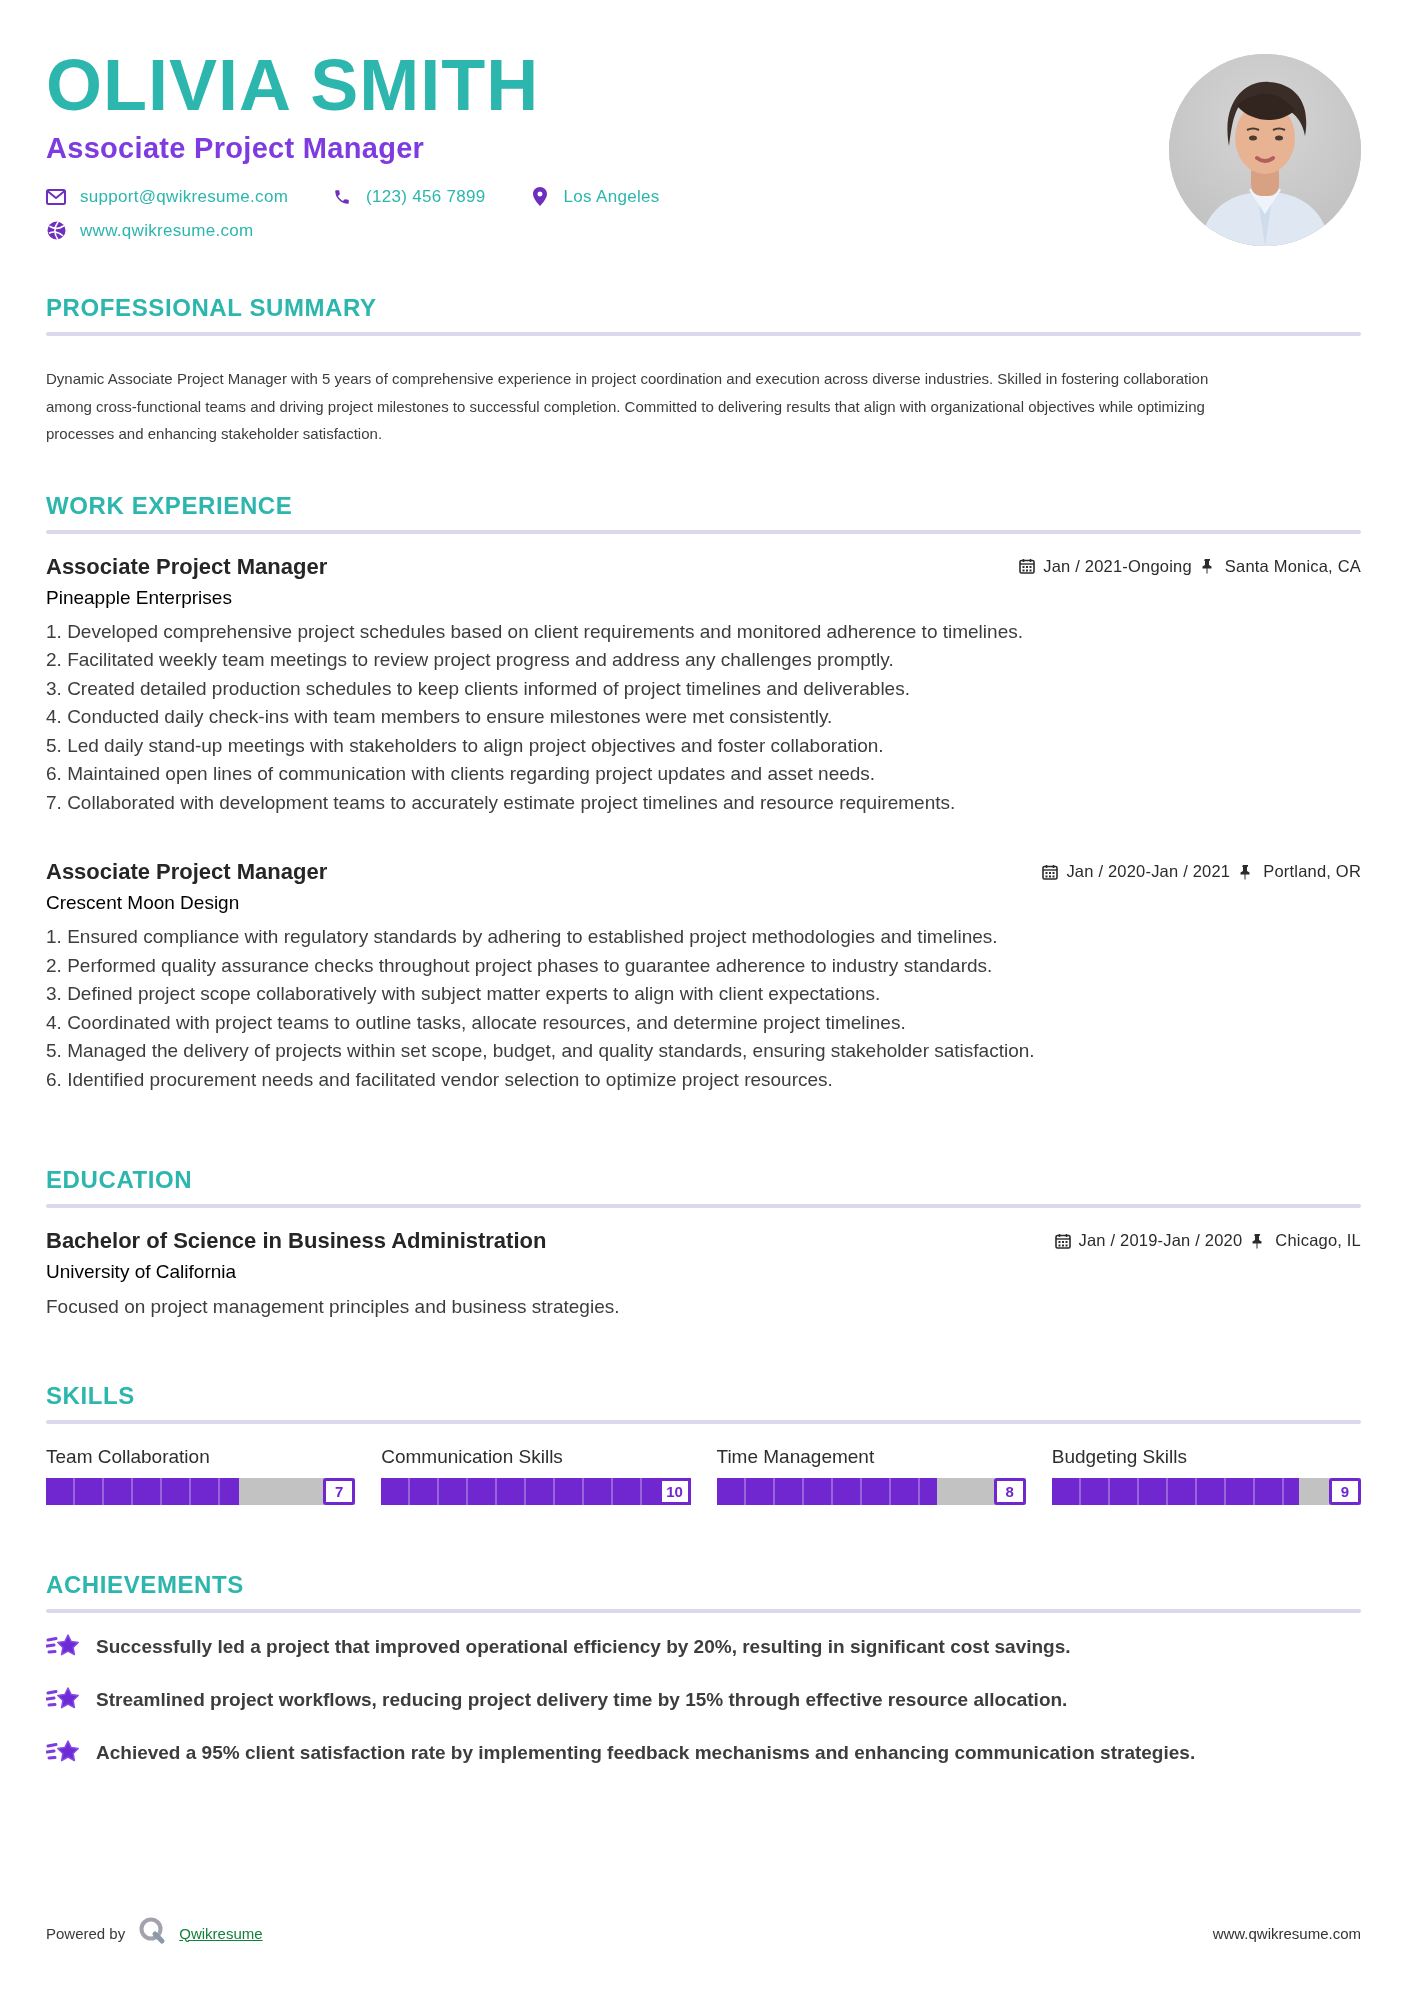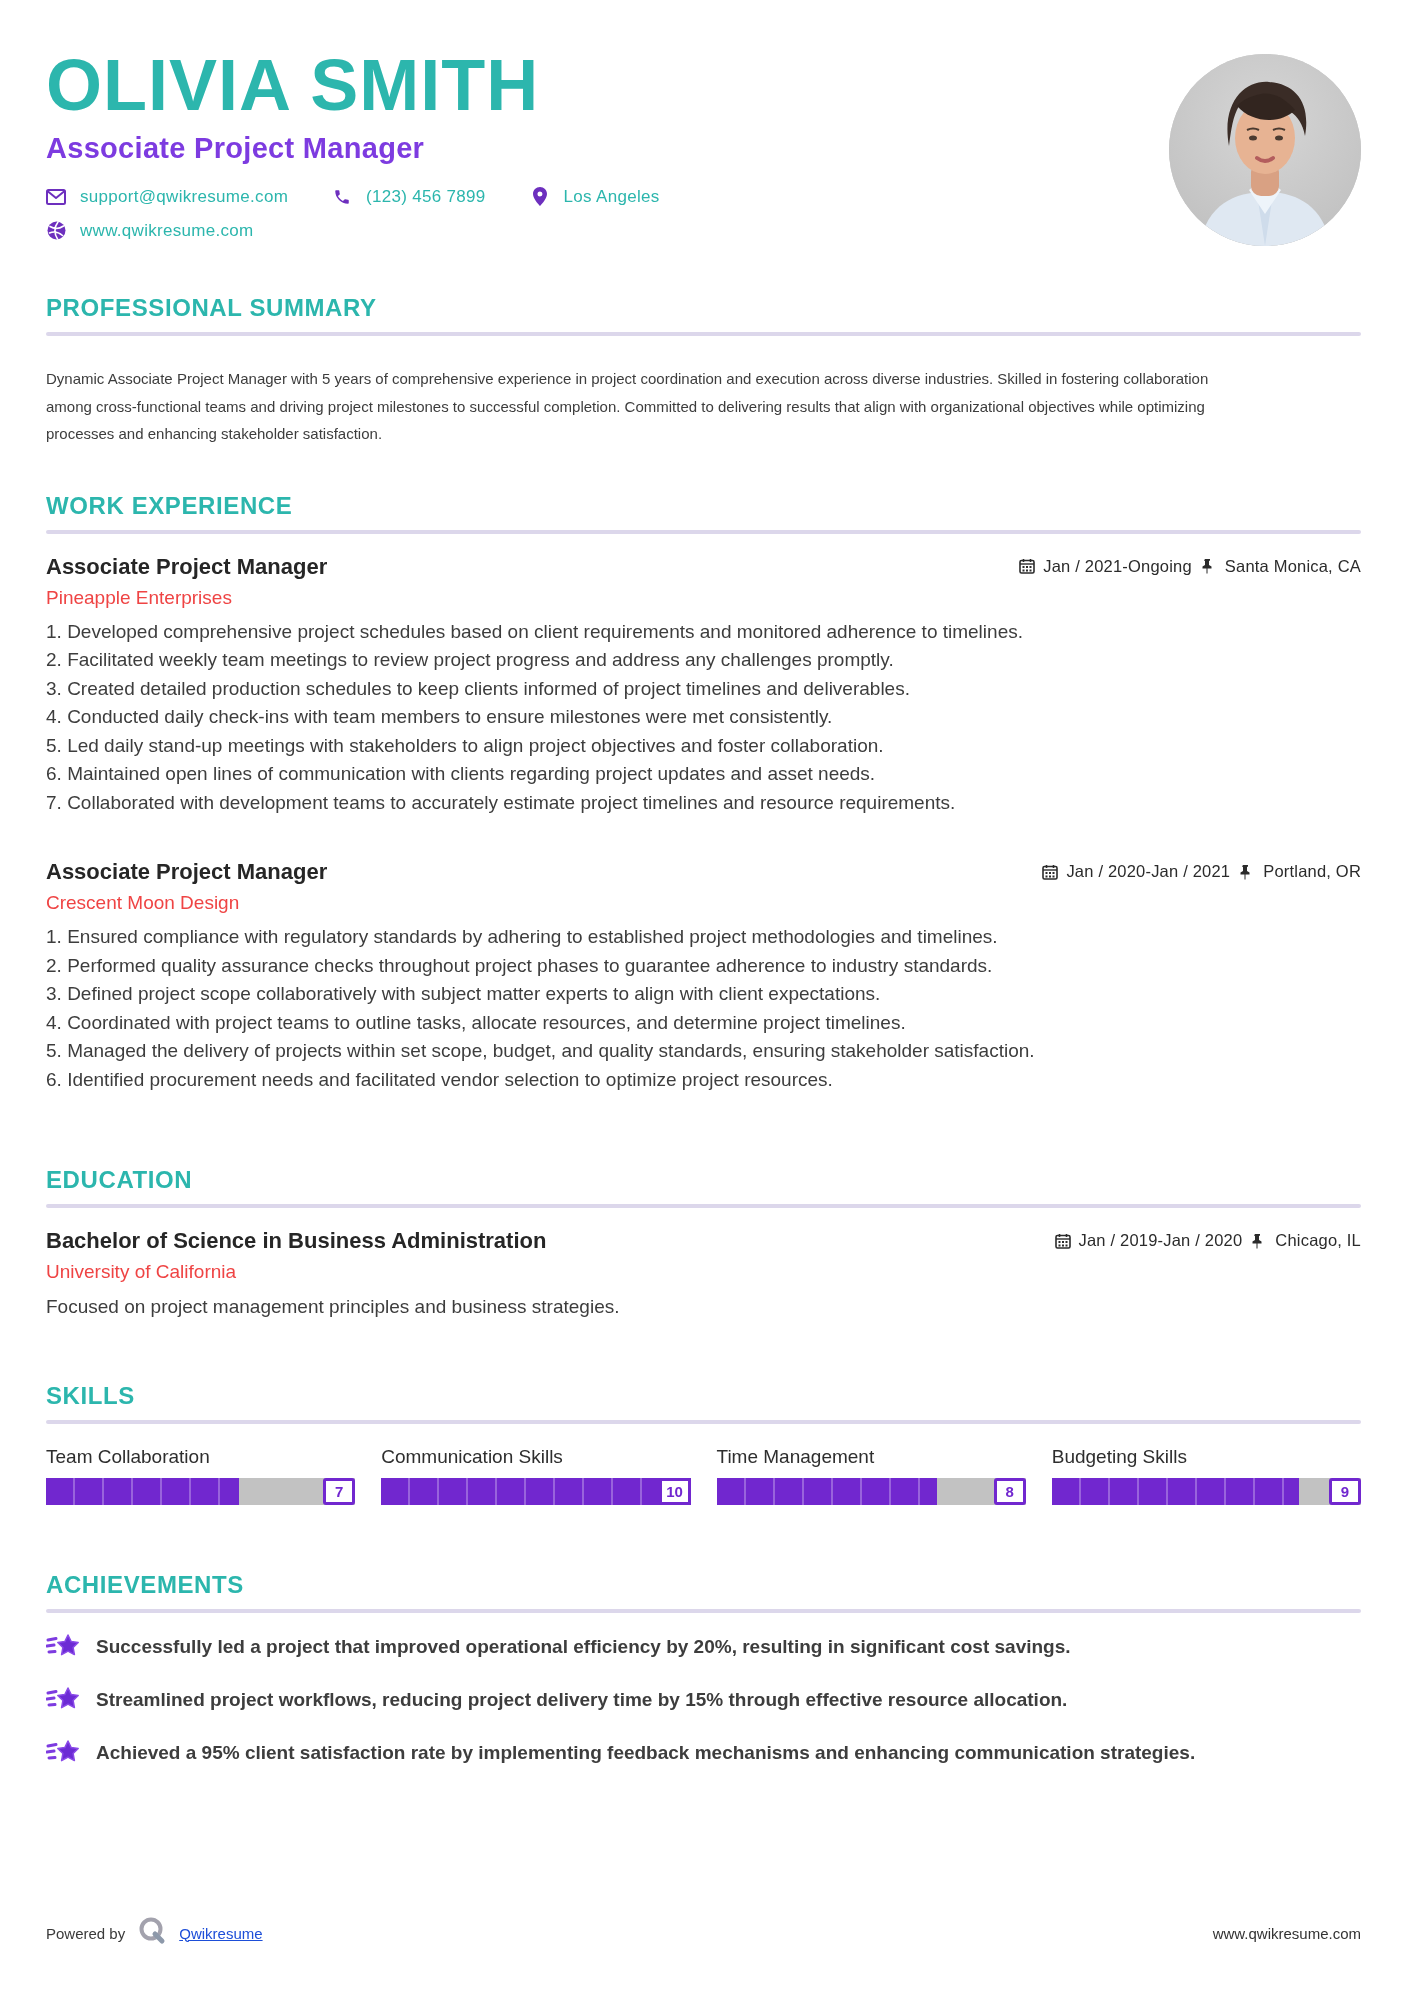--- a/index.html
+++ b/index.html
@@ -42,21 +42,21 @@
   .section{margin-top:40px;}
   .section-heading{font-size:24px;font-weight:700;color:var(--teal);letter-spacing:.6px;}
   .section-rule{height:4px;background:var(--rule);border:none;margin-top:10px;border-radius:2px;}
 
   .summary-text{margin-top:29px;font-size:15px;line-height:27.5px;color:var(--text);max-width:1180px;}
 
   .job{margin-top:20px;}
   .job + .job{margin-top:42px;}
   .job-head{display:flex;justify-content:space-between;align-items:flex-start;}
   .job-name{font-size:22px;font-weight:600;color:var(--dark);}
-  .company{font-size:19px;color:#ef4444;font-weight:500;margin-top:7px;}
+  .company{font-size:19px;color:#000000;font-weight:500;margin-top:7px;}
   .job-meta{text-align:right;display:flex;flex-direction:row;gap:9px;align-items:flex-end;padding-top:3px;}
   .meta-line{display:flex;align-items:center;gap:8px;font-size:16.5px;color:#2b2b2b;font-weight:500;letter-spacing:.2px;}
   .micon{width:16px;height:16px;display:inline-flex;}
   ol.bullets{margin-top:9px;list-style:none;counter-reset:item;}
   ol.bullets li{
     counter-increment:item;font-size:19px;line-height:28.5px;color:var(--text);
   }
   ol.bullets li::before{content:counter(item) ". ";}
 
   .edu-desc{margin-top:13px;font-size:19px;color:var(--text);}
@@ -83,21 +83,21 @@
   .ach-icon{flex:0 0 auto;margin-top:-2px;}
   .ach-text{font-size:19px;line-height:28px;color:var(--text);max-width:1240px;}
 
   
   .footer{
     margin-top:auto;display:flex;justify-content:space-between;align-items:center;
     padding:0 46px 40px 46px;
   }
   .footer-left{display:flex;align-items:center;gap:12px;}
   .powered{font-size:15px;color:#3a3a3a;}
-  .brand-link{font-size:15px;color:#1d4ed8;text-decoration:underline;font-weight:500;cursor:pointer;}
+  .brand-link{font-size:15px;color:#15803d;text-decoration:underline;font-weight:500;cursor:pointer;}
   .site{font-size:15px;color:var(--footer_text);}
 </style>
 </head>
 <body>
 
 <div class="page">
 
   <div class="header">
     <div class="name">OLIVIA SMITH</div>
     <div class="job-title">Associate Project Manager</div>

